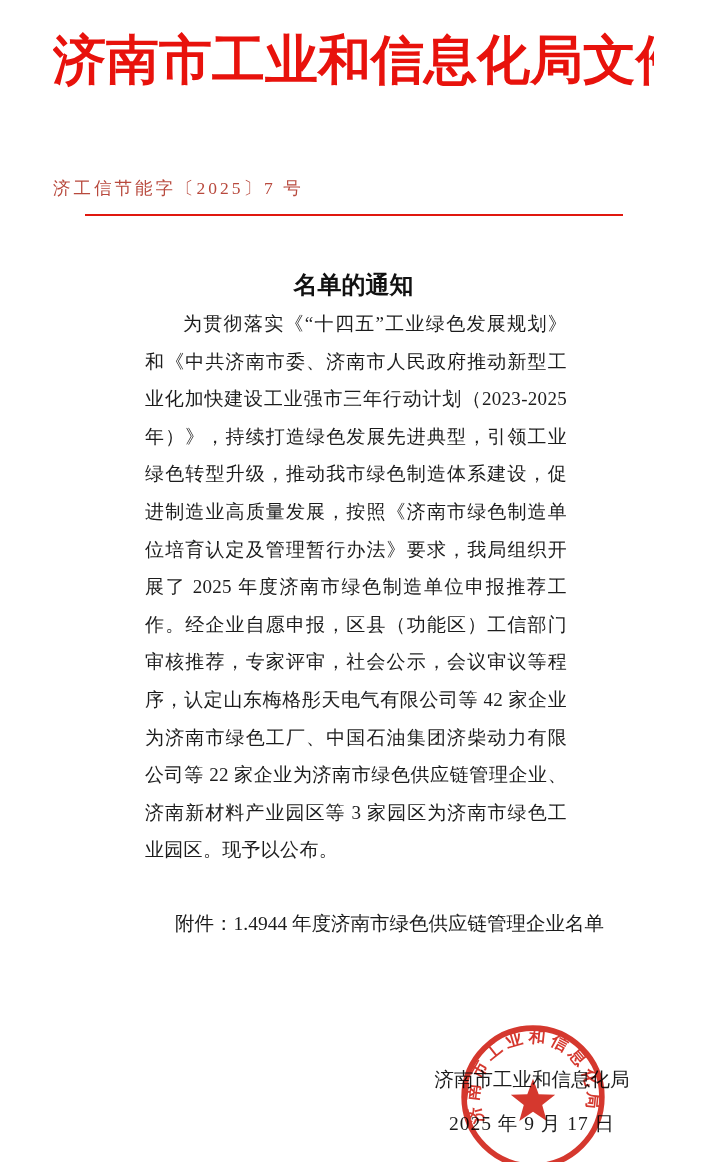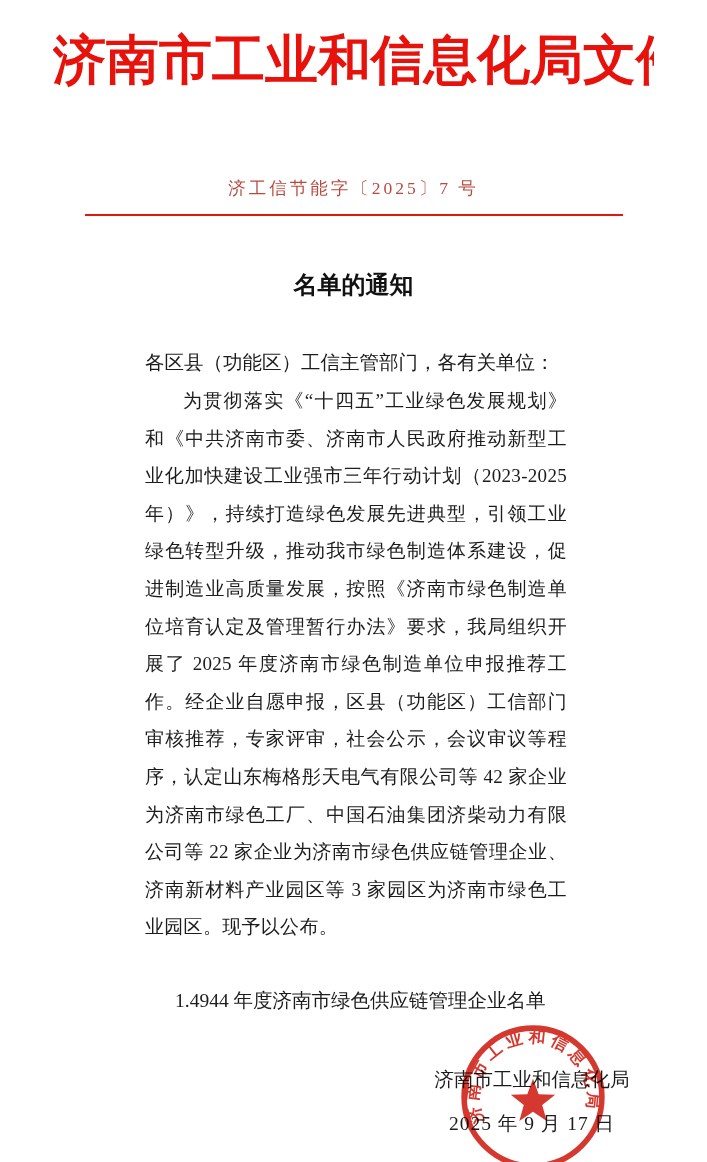--- a/index.html
+++ b/index.html
@@ -19,21 +19,20 @@
     text-align: center;
     color: #e8120c;
     font-size: 53px;
     font-weight: bold;
     letter-spacing: 0px;
     line-height: 76px;
     white-space: nowrap;
   }
   .doc-number {
     margin-top: 78px;
-    text-align: center;
     color: #b8493d;
     font-size: 17.5px;
     letter-spacing: 3px;
   }
   .red-divider {
     width: 538px;
     margin: 14px auto 0 auto;
     border: none;
     border-top: 2.5px solid #e0180f;
     height: 0;
@@ -105,25 +104,25 @@
   <div class="header-title">济南市工业和信息化局文件</div>
 
   <div class="doc-number">济工信节能字〔2025〕7 号</div>
 
   <hr class="red-divider">
 
   <div class="notice-title">
     <div>名单的通知</div>
   </div>
 
-  <div class="salutation">各区县（功能区）工信主管部门，各有关单位：</div>
 
   <div class="body-paragraph">为贯彻落实《“十四五”工业绿色发展规划》和《中共济南市委、济南市人民政府推动新型工业化加快建设工业强市三年行动计划（2023-2025 年）》，持续打造绿色发展先进典型，引领工业绿色转型升级，推动我市绿色制造体系建设，促进制造业高质量发展，按照《济南市绿色制造单位培育认定及管理暂行办法》要求，我局组织开展了 2025 年度济南市绿色制造单位申报推荐工作。经企业自愿申报，区县（功能区）工信部门审核推荐，专家评审，社会公示，会议审议等程序，认定山东梅格彤天电气有限公司等 42 家企业为济南市绿色工厂、中国石油集团济柴动力有限公司等 22 家企业为济南市绿色供应链管理企业、济南新材料产业园区等 3 家园区为济南市绿色工业园区。现予以公布。</div>
 
   <div class="attachments">
+    <div class="attach-label">附件：</div>
     <div class="attach-items">
       <div>1.4944 年度济南市绿色供应链管理企业名单</div>
     </div>
   </div>
 
   <div class="signoff">
     <div class="signoff-agency">济南市工业和信息化局</div>
     <div class="signoff-date">2025 年 9 月 17 日</div>
   </div>
 

